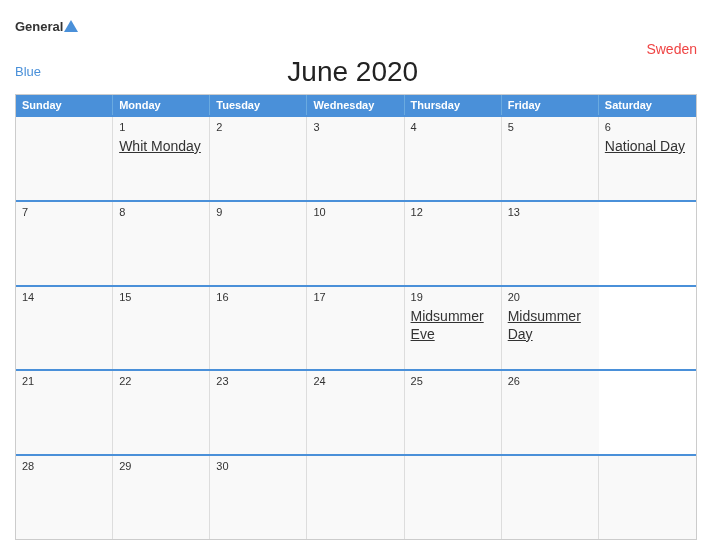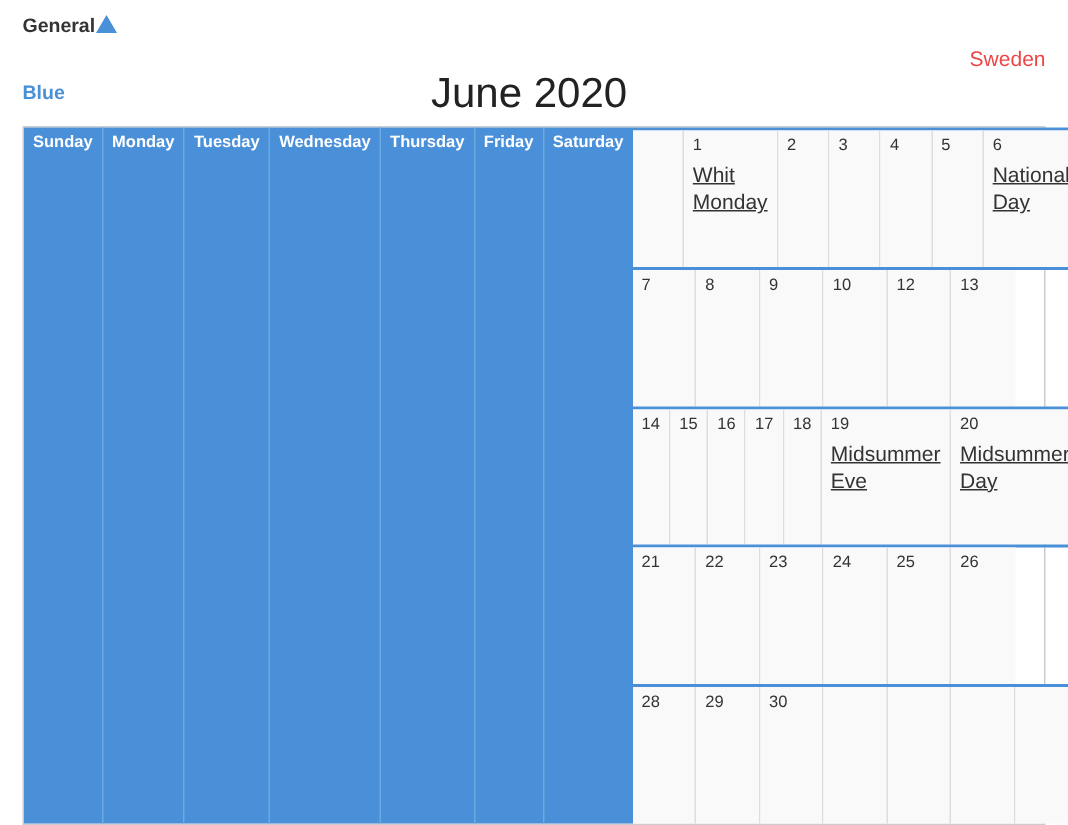--- a/index.html
+++ b/index.html
@@ -6,21 +6,21 @@
     body {
       width: 712px;
       height: 550px;
       font-family: Arial, sans-serif;
       background: #fff;
       overflow: hidden;
     }
     .page {
       width: 712px;
       height: 550px;
-      padding: 0 15px;
+      padding: 10px 15px;
       display: flex;
       flex-direction: column;
     }
     
     .header {
       display: flex;
       align-items: center;
       justify-content: space-between;
       margin-bottom: 6px;
     }
@@ -29,21 +29,21 @@
       align-items: center;
       gap: 2px;
     }
     .logo-text-general {
       font-size: 13px;
       font-weight: bold;
       color: #333;
     }
     .logo-text-blue {
       font-size: 13px;
-      font-weight: bold;
+      font-weight: normal;
       color: #4a90d9;
       margin-top: 30px;
     }
     .logo-triangle {
       width: 0;
       height: 0;
       border-left: 7px solid transparent;
       border-right: 7px solid transparent;
       border-bottom: 12px solid #4a90d9;
       margin-left: 1px;
@@ -60,21 +60,21 @@
     .country {
       font-size: 14px;
       color: #ef4444;
       text-align: right;
       min-width: 70px;
     }
     
     .calendar {
       flex: 1;
       display: flex;
-      flex-direction: row;
+      flex-direction: column;
       border: 1px solid #ccc;
     }
     .day-headers {
       display: grid;
       grid-template-columns: repeat(7, 1fr);
       background: #4a90d9;
     }
     .day-header {
       color: #fff;
       font-size: 11px;
@@ -202,23 +202,20 @@
           <div class="cell">
             <span class="cell-number">15</span>
           </div>
           <div class="cell">
             <span class="cell-number">16</span>
           </div>
           <div class="cell">
             <span class="cell-number">17</span>
           </div>
           <div class="cell">
-            <span class="cell-number">18</span>
-          </div>
-          <div class="cell">
             <span class="cell-number">19</span>
             <span class="cell-event">Midsummer Eve</span>
           </div>
           <div class="cell">
             <span class="cell-number">20</span>
             <span class="cell-event">Midsummer Day</span>
           </div>
         </div>
         <div class="week">
           <div class="cell">

